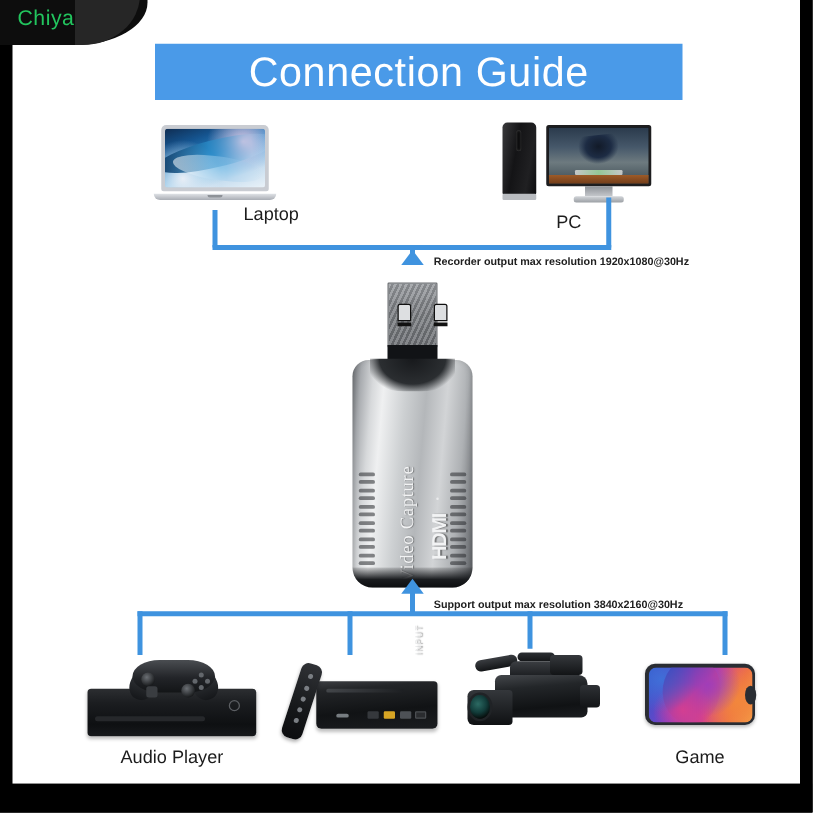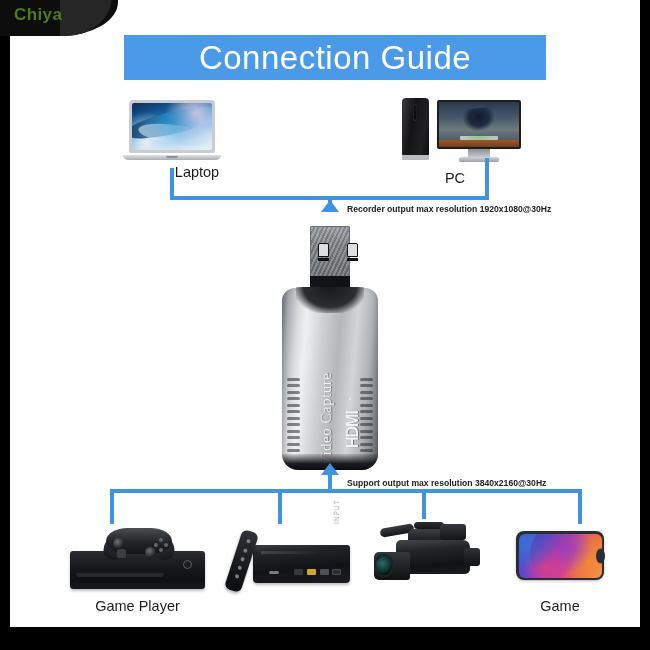--- a/index.html
+++ b/index.html
@@ -37,22 +37,22 @@
     content:"";
     position:absolute;
     left:60px; top:-6px;
     width:52px; height:42px;
     background:#262626;
     border-bottom-right-radius:46px 40px;
     z-index:-1;
   }
   .wm-text{
     position:absolute; left:14px; top:5px;
-    color:#4d7c0f;
-    font-size:17px; font-weight:bold;
+    color:#22c55e;
+    font-size:17px; font-weight:normal;
     letter-spacing:0.4px;
     z-index:41;
   }
 
   
   .title-banner{
     position:absolute;
     left:114px; top:35px;
     width:422px; height:45px;
     background:#4a9ae8;
@@ -153,21 +153,21 @@
   }
   .laptop .base{
     position:absolute; left:0; bottom:2px; width:98px; height:5px;
     background:linear-gradient(180deg,#dfe2e6,#a9adb4);
     border-radius:0 0 5px 5px;
   }
   .laptop .notch{
     position:absolute; left:43px; bottom:4px; width:12px; height:2px;
     background:#8e9298; border-radius:0 0 3px 3px;
   }
-  #label-laptop{ left:142px; top:164px; width:90px;text-align:center; }
+  #label-laptop{ left:162px; top:164px; width:90px;text-align:center; }
 
   
   .pc-group{ position:absolute; left:392px; top:96px; width:120px; height:70px; }
   .tower{
     position:absolute; left:0; top:2px; width:27px; height:58px;
     background:linear-gradient(100deg,#3a3a3c 0%,#141416 40%,#202022 75%,#0c0c0e 100%);
     border-radius:4px 4px 2px 2px;
   }
   .tower .slot{
     position:absolute; left:11px; top:6px; width:4px; height:17px;
@@ -581,21 +581,21 @@
           <div class="abxy">
             <i></i>
               <i></i>
               <i></i>
               <i></i>
           </div>
           <div class="dpad"></div>
         </div>
       </div>
     </div>
-    <div class="dev-label" id="label-game">Game Player</div>
+    <div class="dev-label" id="label-game">Audio Player</div>
 
     <div class="tvbox">
       <div class="unit">
         <div class="led"></div>
         <div class="port p4"></div>
         <div class="port p1"></div>
         <div class="port p2"></div>
         <div class="port p3"></div>
       </div>
       <div class="remote">

